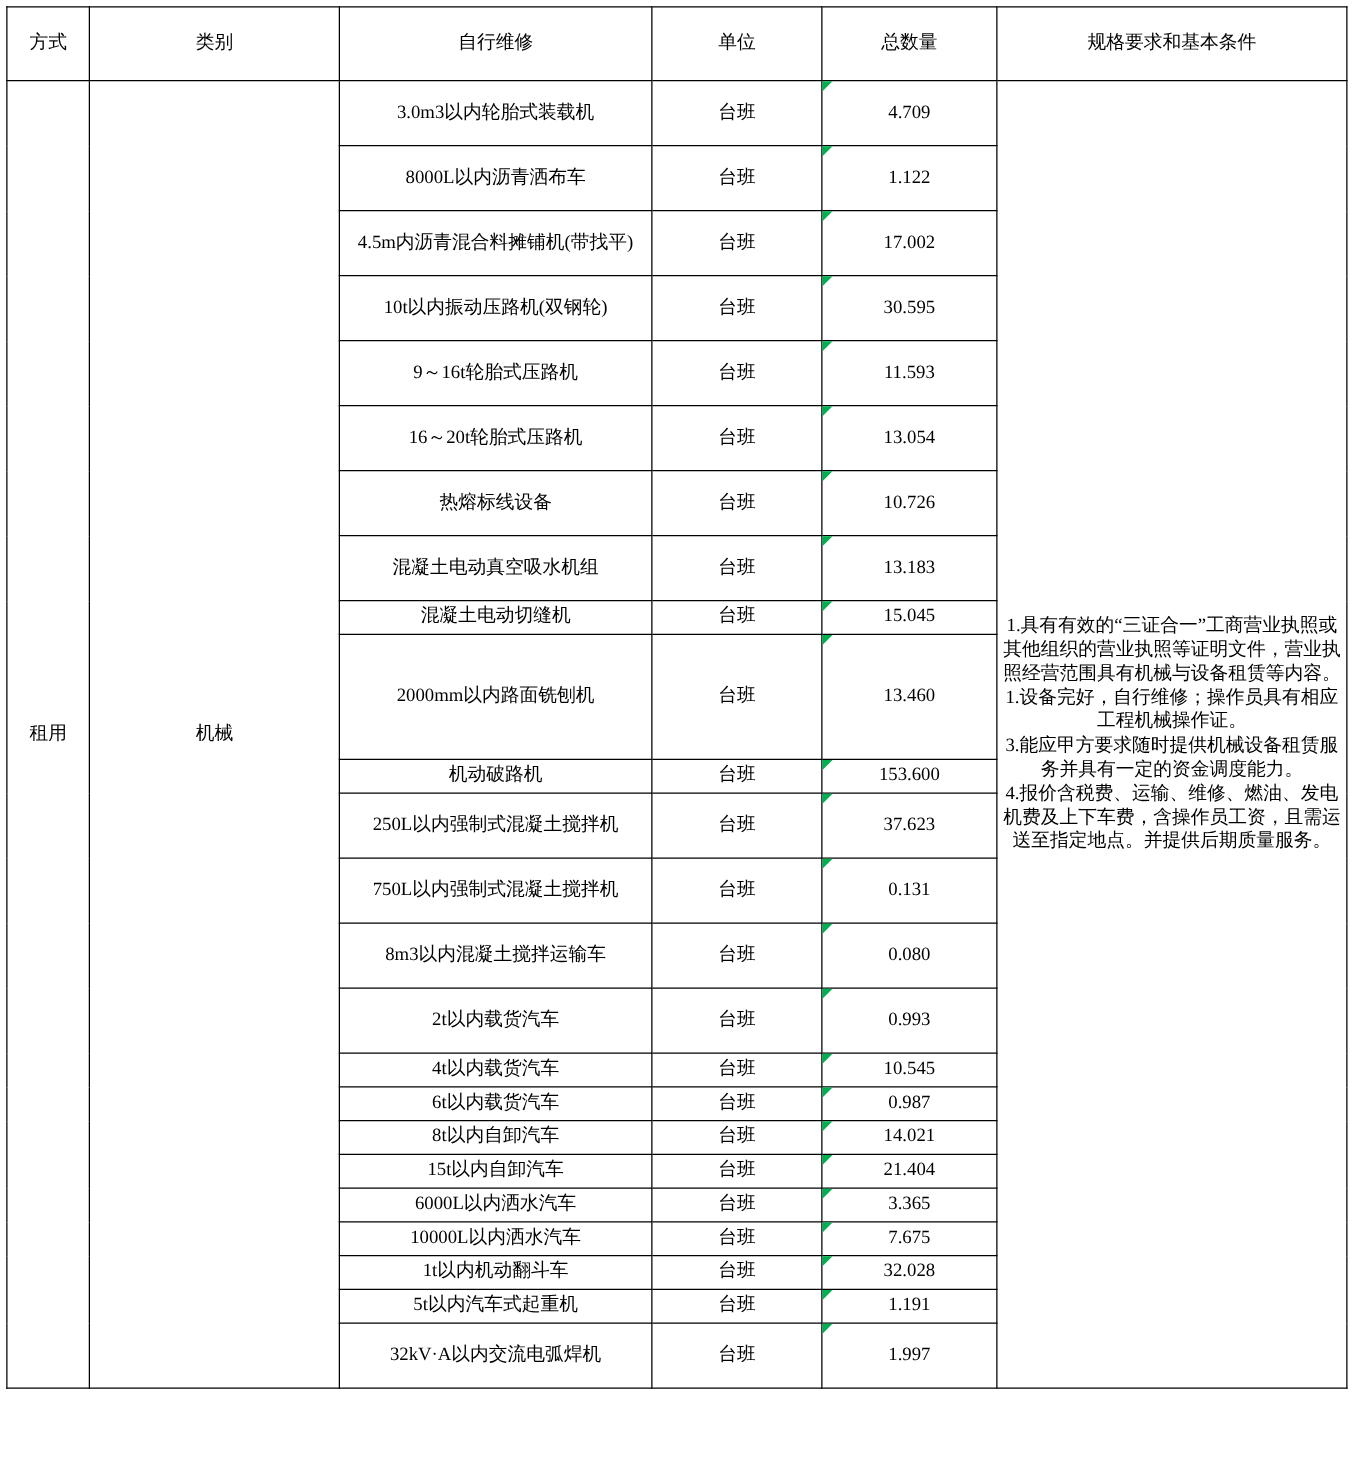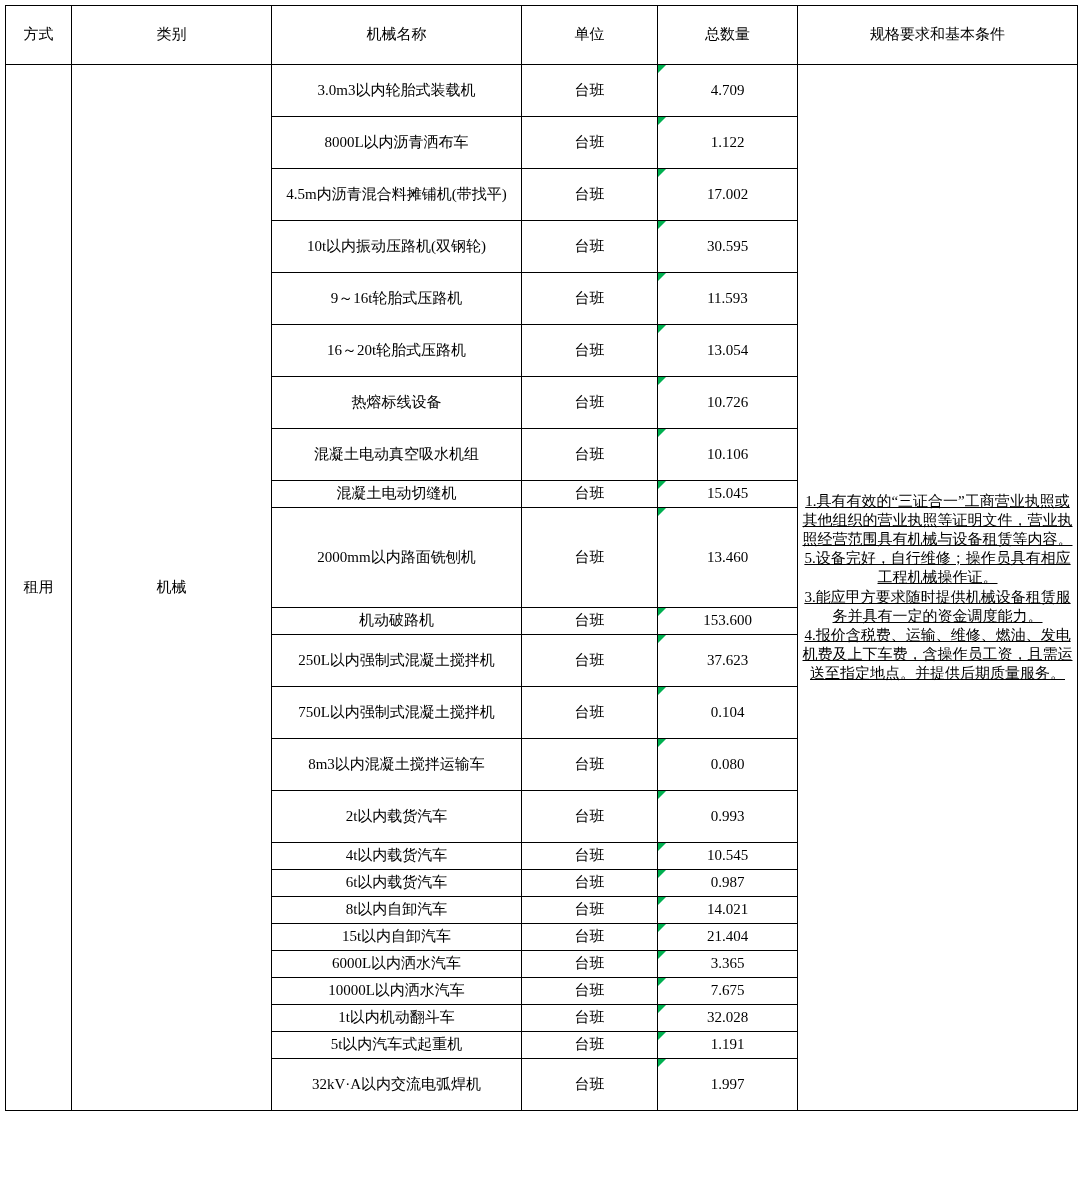--- a/index.html
+++ b/index.html
@@ -66,21 +66,20 @@
   td.mode-cell, td.cat-cell {
     font-size: 16px;
   }
   td.spec-cell {
     text-align: justify;
     text-align-last: center;
     vertical-align: middle;
     font-size: 15px;
     line-height: 1.5;
     padding: 4px 8px;
-    text-decoration: underline;
   }
   .spec-inner p {
     margin: 0;
     text-indent: 0;
   }
 </style>
 </head>
 <body>
 
 <div class="sheet">
@@ -90,37 +89,37 @@
         <col class="col-cat">
         <col class="col-name">
       <col class="col-unit">
         <col class="col-qty">
         <col class="col-spec">
     </colgroup>
     <thead>
       <tr>
         <td>方式</td>
         <td>类别</td>
-        <td>机械名称</td>
+        <td>自行维修</td>
         <td>单位</td>
         <td>总数量</td>
         <td>规格要求和基本条件</td>
       </tr>
     </thead>
     <tbody>
         <tr style="height: 52px;">
           <td class="mode-cell" rowspan="24">租用</td>
           <td class="cat-cell" rowspan="24">机械</td>
           <td class="name-cell">3.0m3以内轮胎式装载机</td>
           <td>台班</td>
           <td class="qty-cell"><span class="mark" style="border-top-color: rgb(0, 176, 80);"></span><span>4.709</span></td>
           <td class="spec-cell" rowspan="24">
             <div class="spec-inner">
               <p>1.具有有效的“三证合一”工商营业执照或其他组织的营业执照等证明文件，营业执照经营范围具有机械与设备租赁等内容。</p>
-              <p>5.设备完好，自行维修；操作员具有相应工程机械操作证。</p>
+              <p>1.设备完好，自行维修；操作员具有相应工程机械操作证。</p>
               <p>3.能应甲方要求随时提供机械设备租赁服务并具有一定的资金调度能力。</p>
               <p>4.报价含税费、运输、维修、燃油、发电机费及上下车费，含操作员工资，且需运送至指定地点。并提供后期质量服务。</p>
             </div>
           </td>
         </tr>
         <tr style="height: 52px;">
           <td class="name-cell">8000L以内沥青洒布车</td>
           <td>台班</td>
           <td class="qty-cell"><span class="mark" style="border-top-color: rgb(0, 176, 80);"></span><span>1.122</span></td>
         </tr>
@@ -145,21 +144,21 @@
           <td class="qty-cell"><span class="mark" style="border-top-color: rgb(0, 176, 80);"></span><span>13.054</span></td>
         </tr>
         <tr style="height: 52px;">
           <td class="name-cell">热熔标线设备</td>
           <td>台班</td>
           <td class="qty-cell"><span class="mark" style="border-top-color: rgb(0, 176, 80);"></span><span>10.726</span></td>
         </tr>
         <tr style="height: 52px;">
           <td class="name-cell">混凝土电动真空吸水机组</td>
           <td>台班</td>
-          <td class="qty-cell"><span class="mark" style="border-top-color: rgb(0, 176, 80);"></span><span>10.106</span></td>
+          <td class="qty-cell"><span class="mark" style="border-top-color: rgb(0, 176, 80);"></span><span>13.183</span></td>
         </tr>
         <tr style="height: 27px;">
           <td class="name-cell">混凝土电动切缝机</td>
           <td>台班</td>
           <td class="qty-cell"><span class="mark" style="border-top-color: rgb(0, 176, 80);"></span><span>15.045</span></td>
         </tr>
         <tr style="height: 100px;">
           <td class="name-cell">2000mm以内路面铣刨机</td>
           <td>台班</td>
           <td class="qty-cell"><span class="mark" style="border-top-color: rgb(0, 176, 80);"></span><span>13.460</span></td>
@@ -170,21 +169,21 @@
           <td class="qty-cell"><span class="mark" style="border-top-color: rgb(0, 176, 80);"></span><span>153.600</span></td>
         </tr>
         <tr style="height: 52px;">
           <td class="name-cell">250L以内强制式混凝土搅拌机</td>
           <td>台班</td>
           <td class="qty-cell"><span class="mark" style="border-top-color: rgb(0, 176, 80);"></span><span>37.623</span></td>
         </tr>
         <tr style="height: 52px;">
           <td class="name-cell">750L以内强制式混凝土搅拌机</td>
           <td>台班</td>
-          <td class="qty-cell"><span class="mark" style="border-top-color: rgb(0, 176, 80);"></span><span>0.104</span></td>
+          <td class="qty-cell"><span class="mark" style="border-top-color: rgb(0, 176, 80);"></span><span>0.131</span></td>
         </tr>
         <tr style="height: 52px;">
           <td class="name-cell">8m3以内混凝土搅拌运输车</td>
           <td>台班</td>
           <td class="qty-cell"><span class="mark" style="border-top-color: rgb(0, 176, 80);"></span><span>0.080</span></td>
         </tr>
         <tr style="height: 52px;">
           <td class="name-cell">2t以内载货汽车</td>
           <td>台班</td>
           <td class="qty-cell"><span class="mark" style="border-top-color: rgb(0, 176, 80);"></span><span>0.993</span></td>

